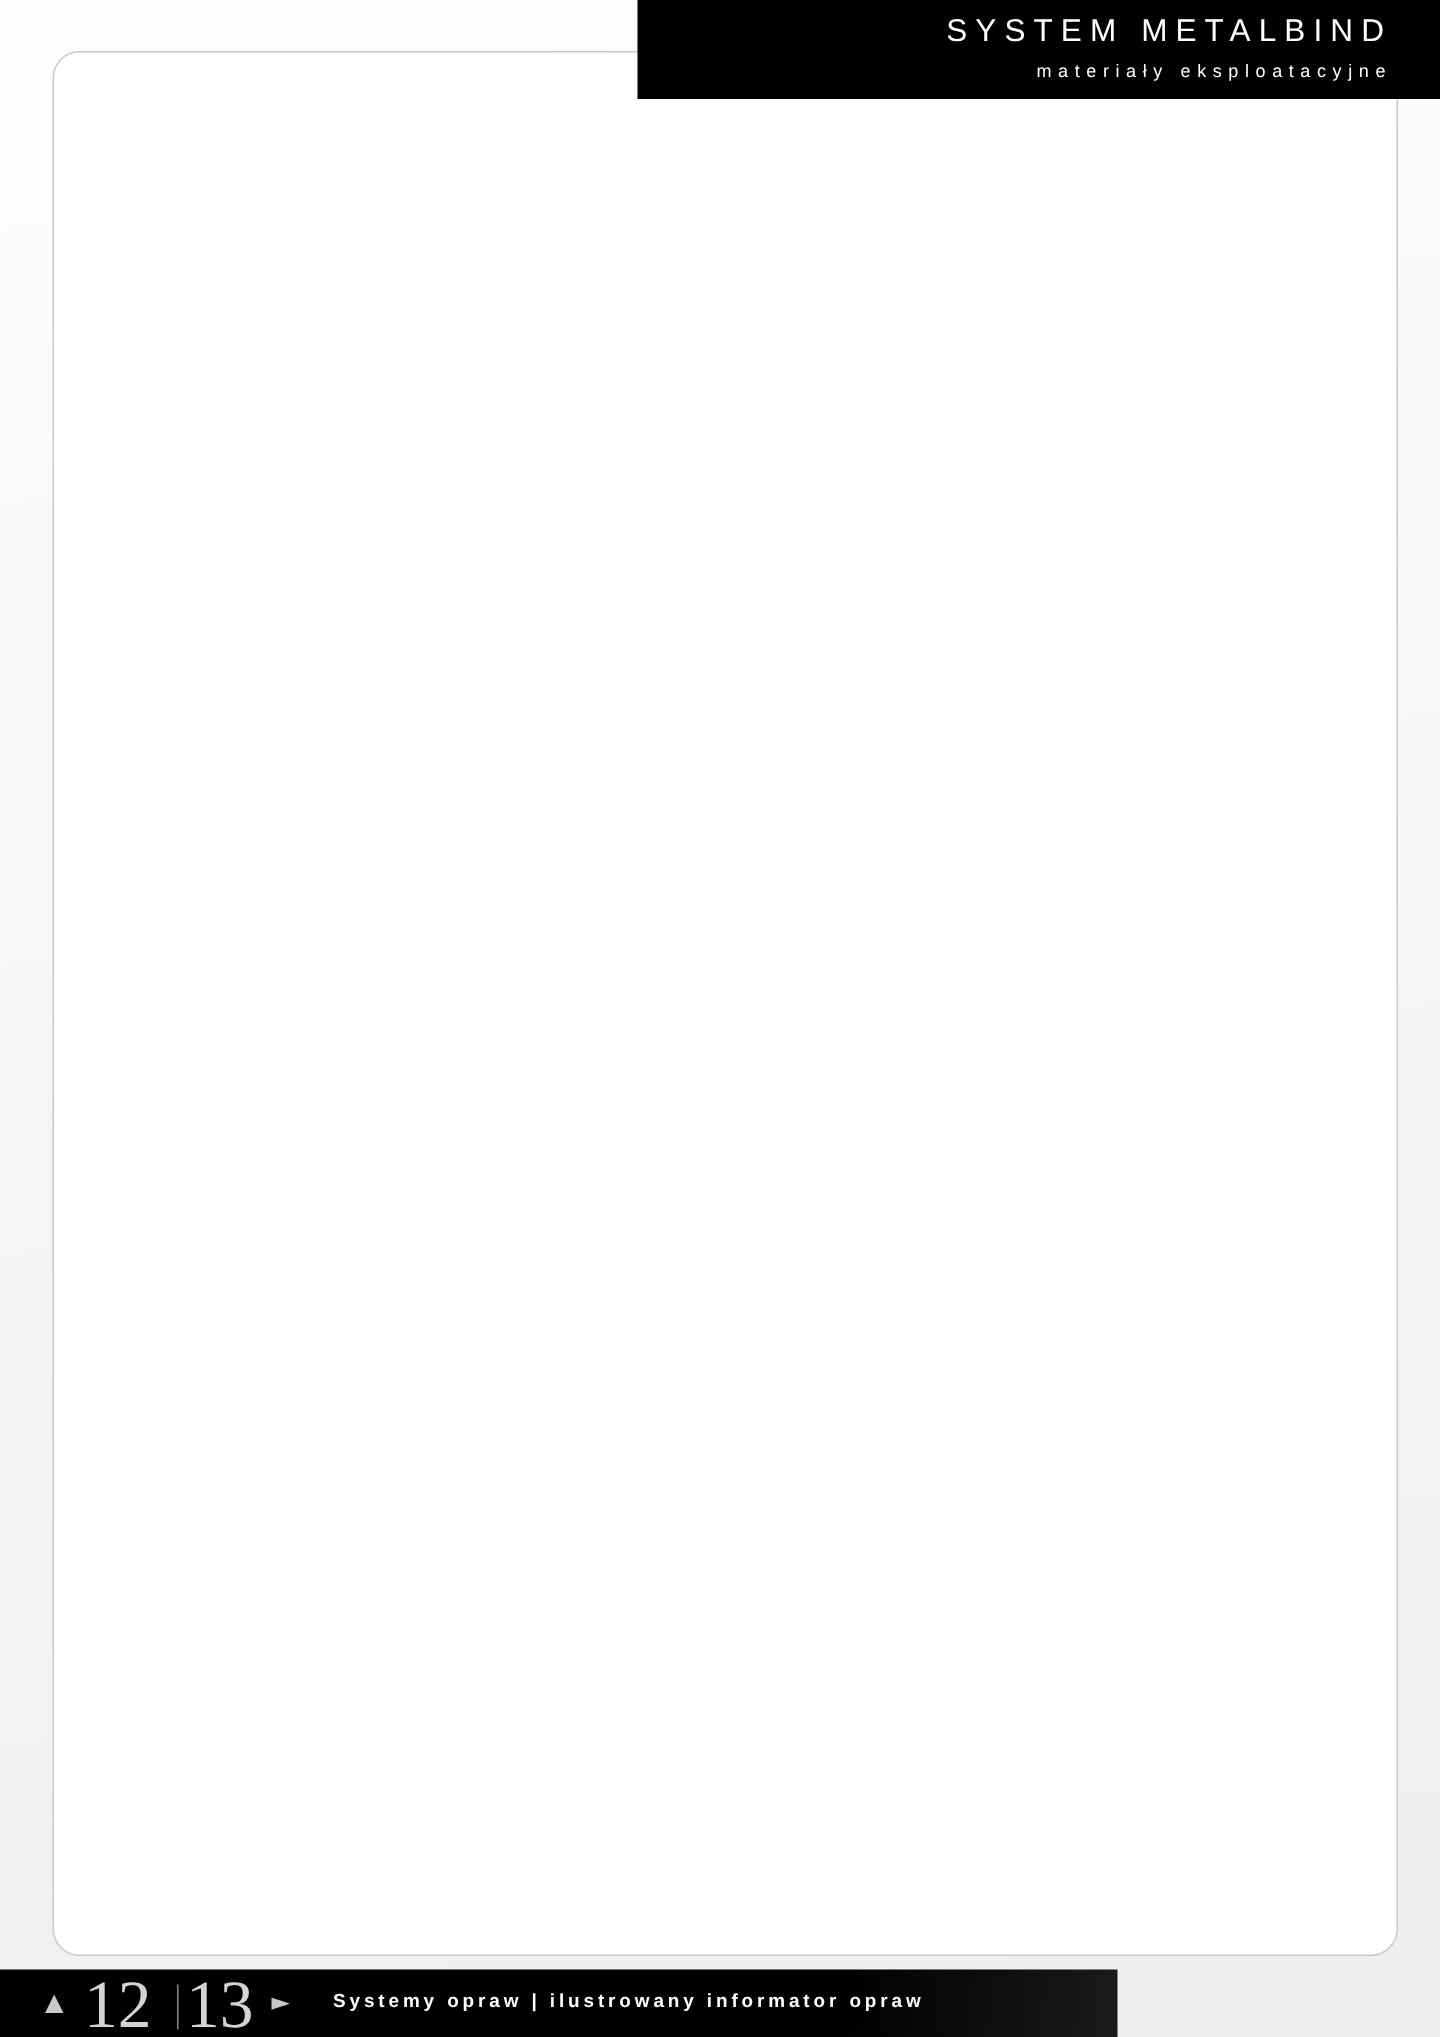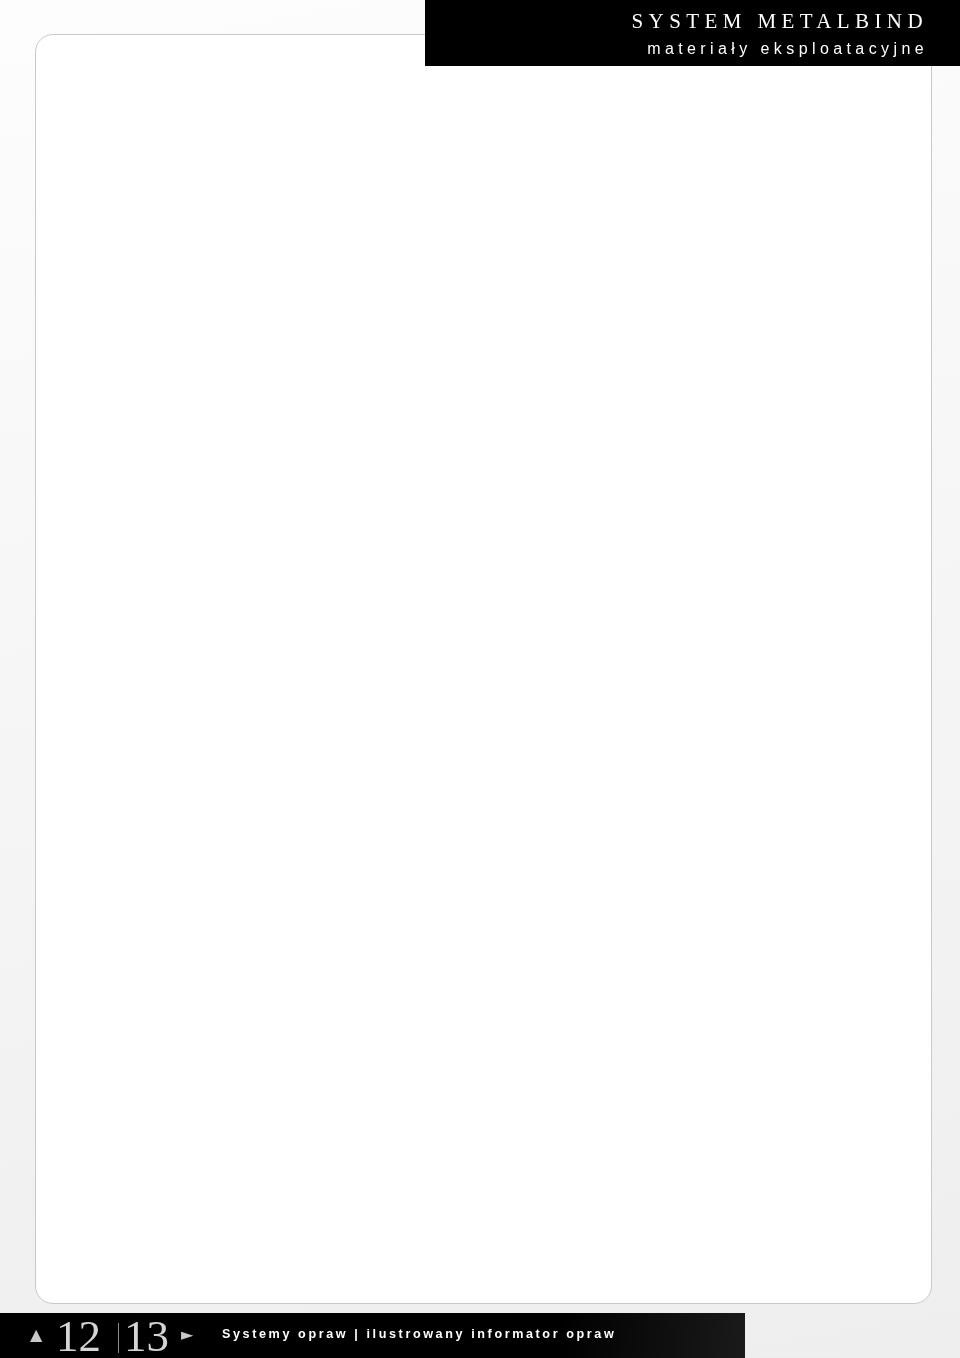--- a/index.html
+++ b/index.html
@@ -8,22 +8,22 @@
        font-family:"DejaVu Sans",sans-serif;}
   .page{position:relative;width:960px;height:1358px;background:#fff;overflow:hidden;}
 
   .bgplate{position:absolute;left:0;top:0;width:960px;height:1358px;
     background:linear-gradient(170deg,#fdfdfd 0%,#f6f6f6 45%,#eeeeee 100%);}
   .card{position:absolute;left:35px;top:34px;width:897px;height:1270px;
      background:#ffffff;border-radius:18px;border:1px solid #c9c9c9;box-sizing:border-box;}
 
   .hdr{position:absolute;left:425px;top:0;width:535px;height:66px;background:#000;z-index:20;}
   .hdr .t1{position:absolute;right:32px;top:9px;color:#fff;font-size:21px;letter-spacing:5.4px;
-     font-family:Liberation Serif, serif;font-weight:400;}
-  .hdr .t2{position:absolute;right:32px;top:40px;color:#fff;font-size:16px;letter-spacing:4.4px;
+     font-family:Liberation Sans, sans-serif;font-weight:400;}
+  .hdr .t2{position:absolute;right:32px;top:40px;color:#fff;font-size:12px;letter-spacing:4.4px;
      font-family:"Liberation Sans",sans-serif;font-weight:400;}
 
   .ftr{position:absolute;left:0;top:1313px;width:745px;height:45px;z-index:20;
      background:linear-gradient(95deg,#000 0%,#000 75%,#1a1a1a 100%);}
   .pgnum{position:absolute;left:56px;top:-3px;color:#d4d4d4;font-size:45px;
      font-family:"Liberation Serif",serif;font-weight:400;letter-spacing:0px;}
   .pgsep{position:absolute;left:118px;top:10px;width:1px;height:30px;background:#8a8a8a;}
   .pgnum2{position:absolute;left:124px;top:-3px;color:#d4d4d4;font-size:45px;
      font-family:"Liberation Serif",serif;font-weight:400;}
   .tri{position:absolute;color:#c8c8c8;font-size:16px;line-height:1;}

